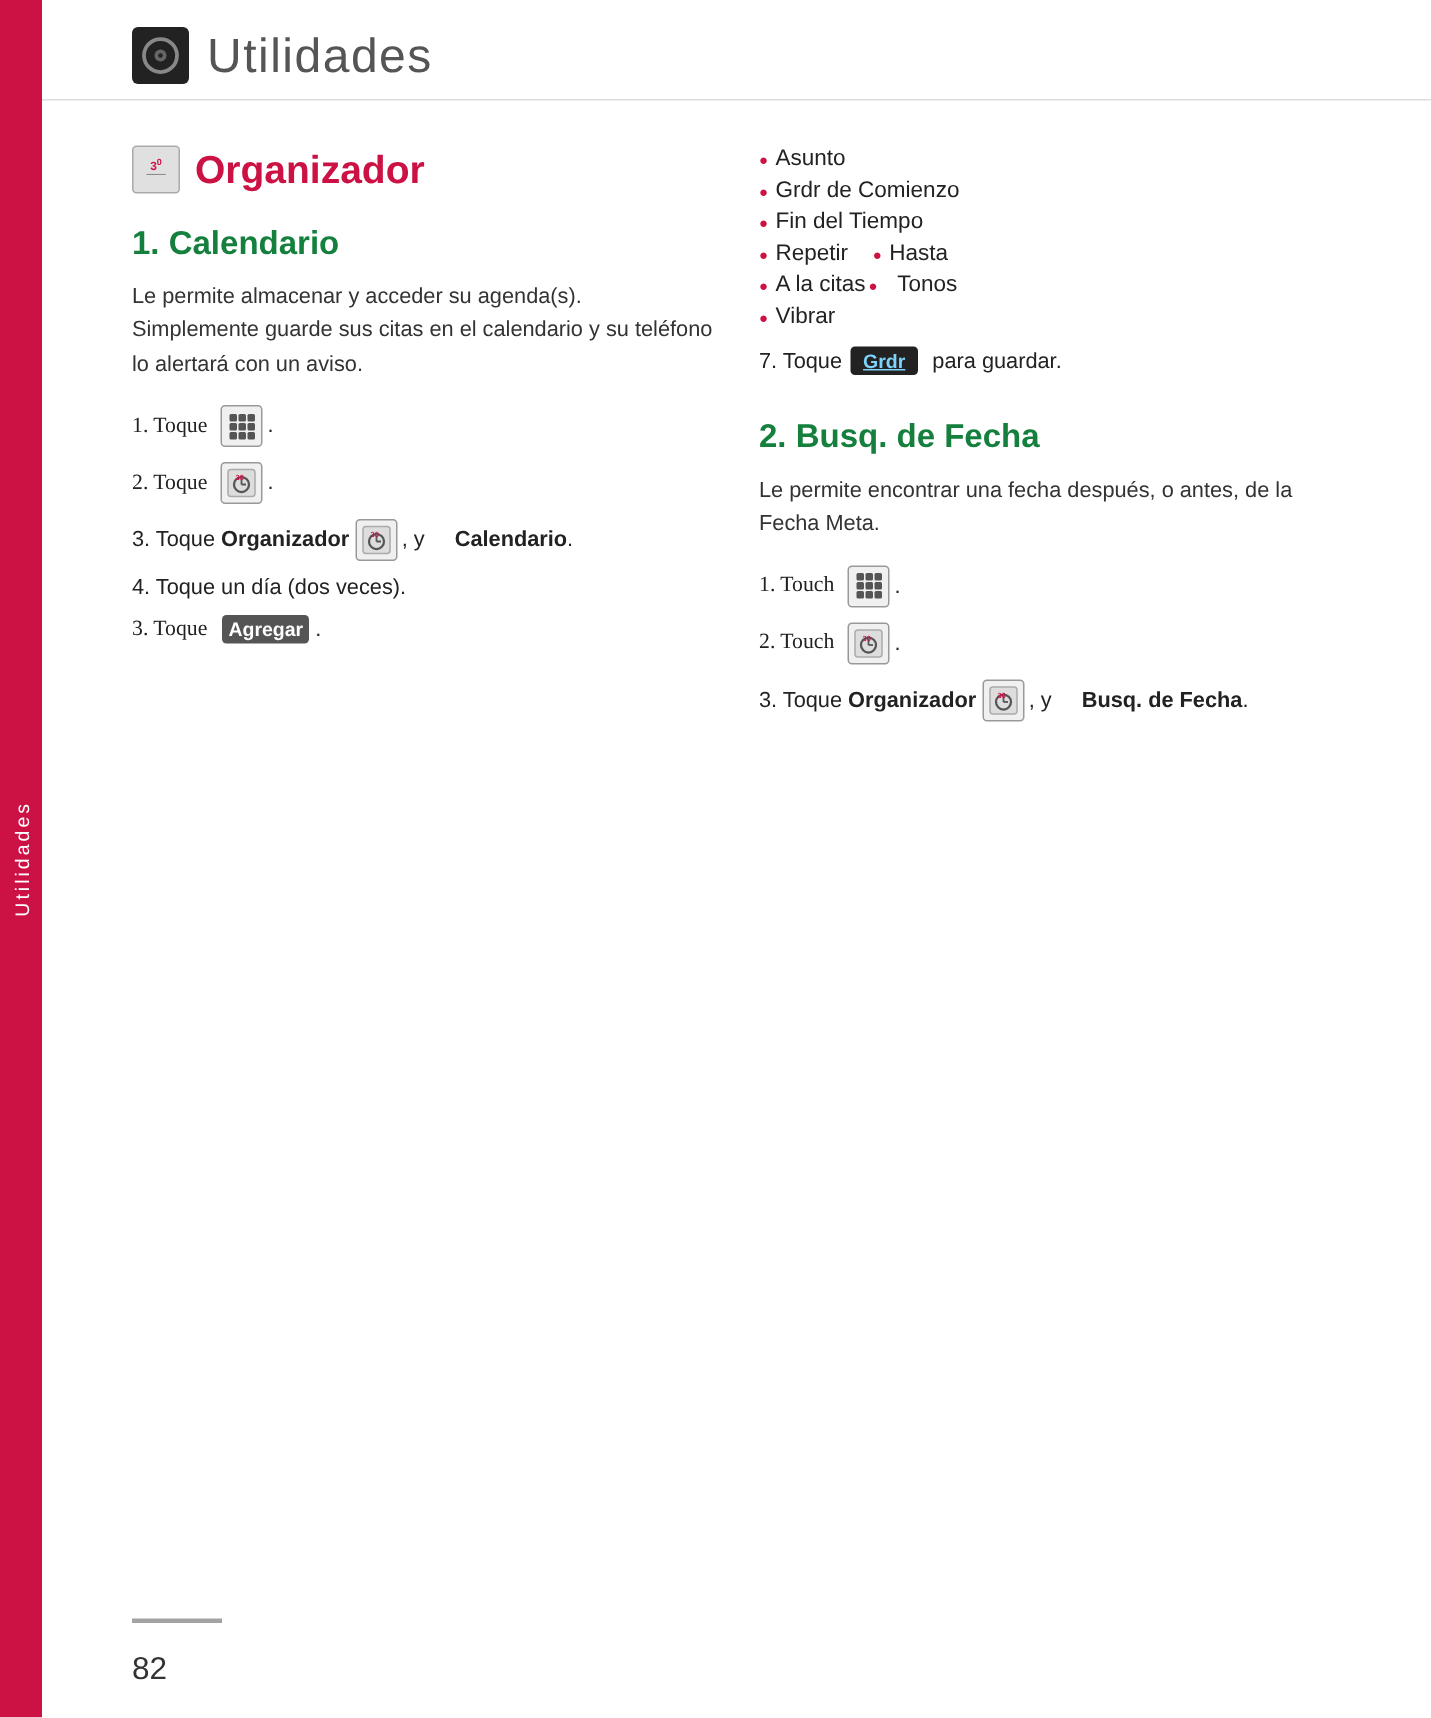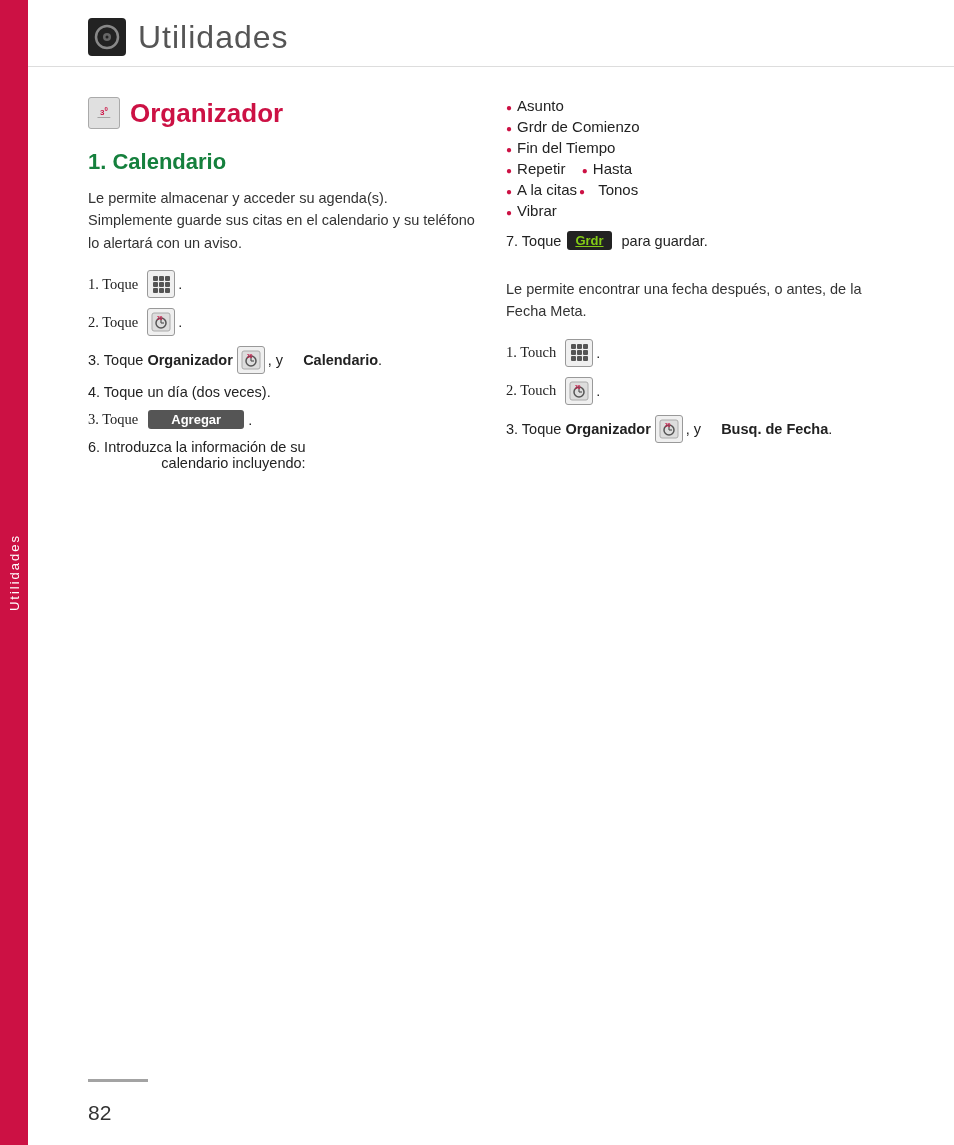--- a/index.html
+++ b/index.html
@@ -162,32 +162,32 @@
       font-size: 9px;
       font-weight: bold;
       color: #333;
     }
 
     
     .btn-agregar {
       display: inline-block;
       background: #555;
       color: #fff;
-      padding: 2px 23px;
+      padding: 2px 4px;
       font-size: 13px;
       font-weight: bold;
       border-radius: 3px;
       margin: 0 4px;
     }
 
     
     .btn-grdr {
       display: inline-block;
       background: #222;
-      color: #84cc16;
+      color: #7dd3fc;
       padding: 2px 8px;
       font-size: 13px;
       font-weight: bold;
       border-radius: 3px;
       margin: 0 4px;
       text-decoration: underline;
     }
 
     .bullet-item-dot {
       color: #cc1144;
@@ -332,23 +332,20 @@
     <div class="step-row">
       <span>4. Toque un día (dos veces).</span>
     </div>
 
     <div class="step-row">
       <span class="step-text">3. Toque</span>
       <span class="btn-agregar">Agregar</span>
       <span>.</span>
     </div>
 
-    <div class="step-row">
-      <span>6. Introduzca la información de su<br>&nbsp;&nbsp;&nbsp;&nbsp;calendario incluyendo:</span>
-    </div>
 
   </div>
 
   <div class="right-col">
 
     <div style="margin-top: 0; margin-bottom: 8px;">
 
       <div style="display:flex; align-items:baseline; margin-bottom:4px;">
         <span class="bullet-item-dot">●</span>
         <span>Asunto</span>
@@ -378,20 +375,21 @@
         <span>Vibrar</span>
       </div>
     </div>
 
     <div class="step-row" style="margin-bottom:28px;">
       <span>7.  Toque</span>
       <span class="btn-grdr" style="margin-left:6px;">Grdr</span>
       <span style="margin-left:6px;">para guardar.</span>
     </div>
 
+    <div class="section-heading">2. Busq. de Fecha</div>
 
     <p class="body-text">Le permite encontrar una fecha después, o antes, de la Fecha Meta.</p>
 
     <div class="step-row">
       <span class="step-text">1. Touch</span>
       <div class="inline-icon-grid">
         <div class="grid-dots">
           <div class="grid-dot"></div>
             <div class="grid-dot"></div>
             <div class="grid-dot"></div>

